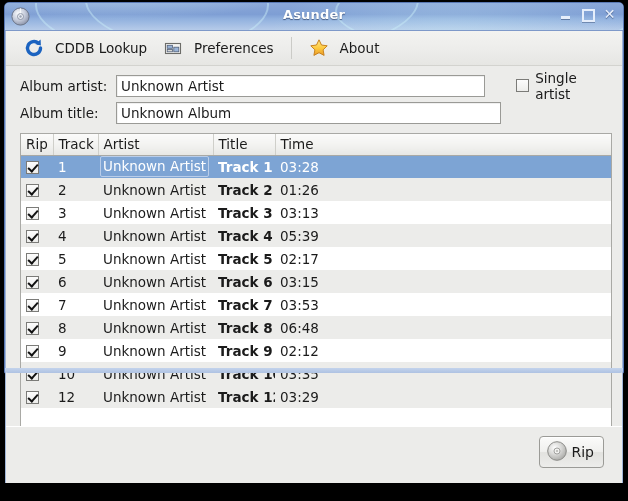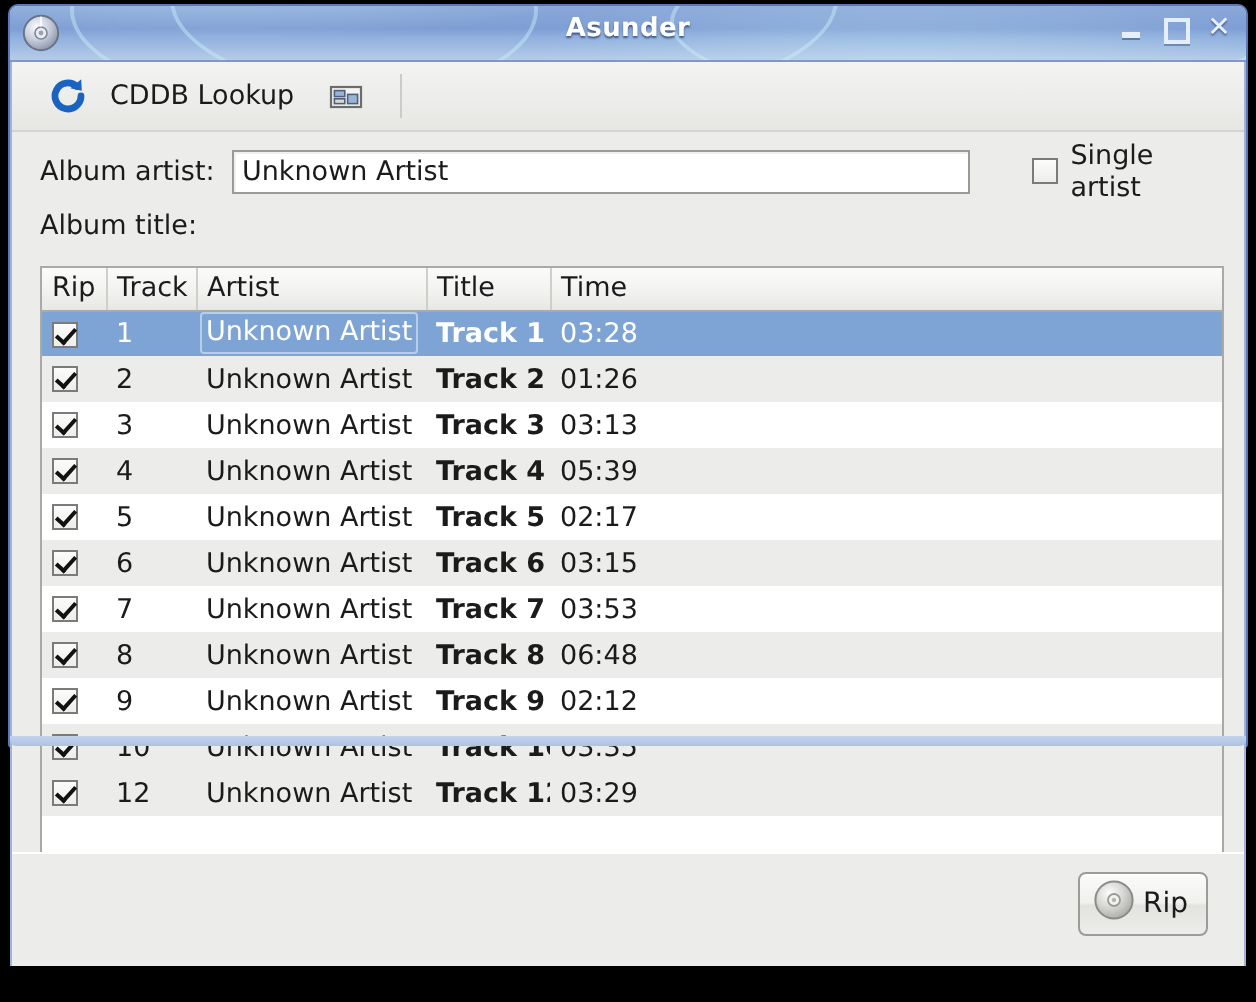--- a/index.html
+++ b/index.html
@@ -354,39 +354,56 @@
 
       <div class="tb-item">
         <span class="tb-icon">
           <svg width="20" height="20" viewBox="0 0 20 20">
             <rect x="2.5" y="5.5" width="15" height="10" fill="#f4f4f2" stroke="#6c6c68" stroke-width="1.1"></rect>
             <rect x="4.2" y="7.3" width="5.2" height="3" fill="#9ab4d8" stroke="#50607a" stroke-width=".8"></rect>
             <rect x="4.2" y="11.4" width="5.2" height="2.4" fill="#d8d8d4" stroke="#50607a" stroke-width=".8"></rect>
             <rect x="10.8" y="9.2" width="5" height="4.6" fill="#9ab4d8" stroke="#50607a" stroke-width=".8"></rect>
           </svg>
         </span>
+        <span>Preferences</span>
       </div>
 
       <div class="tb-sep"></div>
 
+      <div class="tb-item">
+        <span class="tb-icon">
+          <svg width="20" height="20" viewBox="0 0 20 20">
+            <defs>
+              <linearGradient id="starg" x1="0" y1="0" x2="0" y2="1">
+                <stop offset="0%" stop-color="#ffe98a"></stop>
+                <stop offset="55%" stop-color="#fdc93d"></stop>
+                <stop offset="100%" stop-color="#e9992a"></stop>
+              </linearGradient>
+            </defs>
+            <path d="M10 1.8 L12.5 7 L18.2 7.8 L14.1 11.8 L15.1 17.4 L10 14.7 L4.9 17.4 L5.9 11.8 L1.8 7.8 L7.5 7 Z" fill="url(#starg)" stroke="#c8821f" stroke-width="1" stroke-linejoin="round"></path>
+          </svg>
+        </span>
+        <span>About</span>
+      </div>
     </div>
 
     <div id="form-area">
 
       <div class="form-row">
         <span class="form-label">Album artist:</span>
         <input id="album-artist-input" class="form-input" type="text" value="Unknown Artist" style="">
         <span class="chk-wrap">
           <span class="chk-box"></span>
           <span>Single artist</span>
         </span>
       </div>
 
       <div class="form-row">
         <span class="form-label">Album title:</span>
+        <input id="album-title-input" class="form-input" type="text" value="Unknown Album" style="">
       </div>
     </div>
 
     <div id="table-wrap">
       <table class="tracks">
         <thead>
           <tr>
             <th class="h-rip">Rip</th>
             <th class="h-track">Track</th>
             <th class="h-artist">Artist</th>

